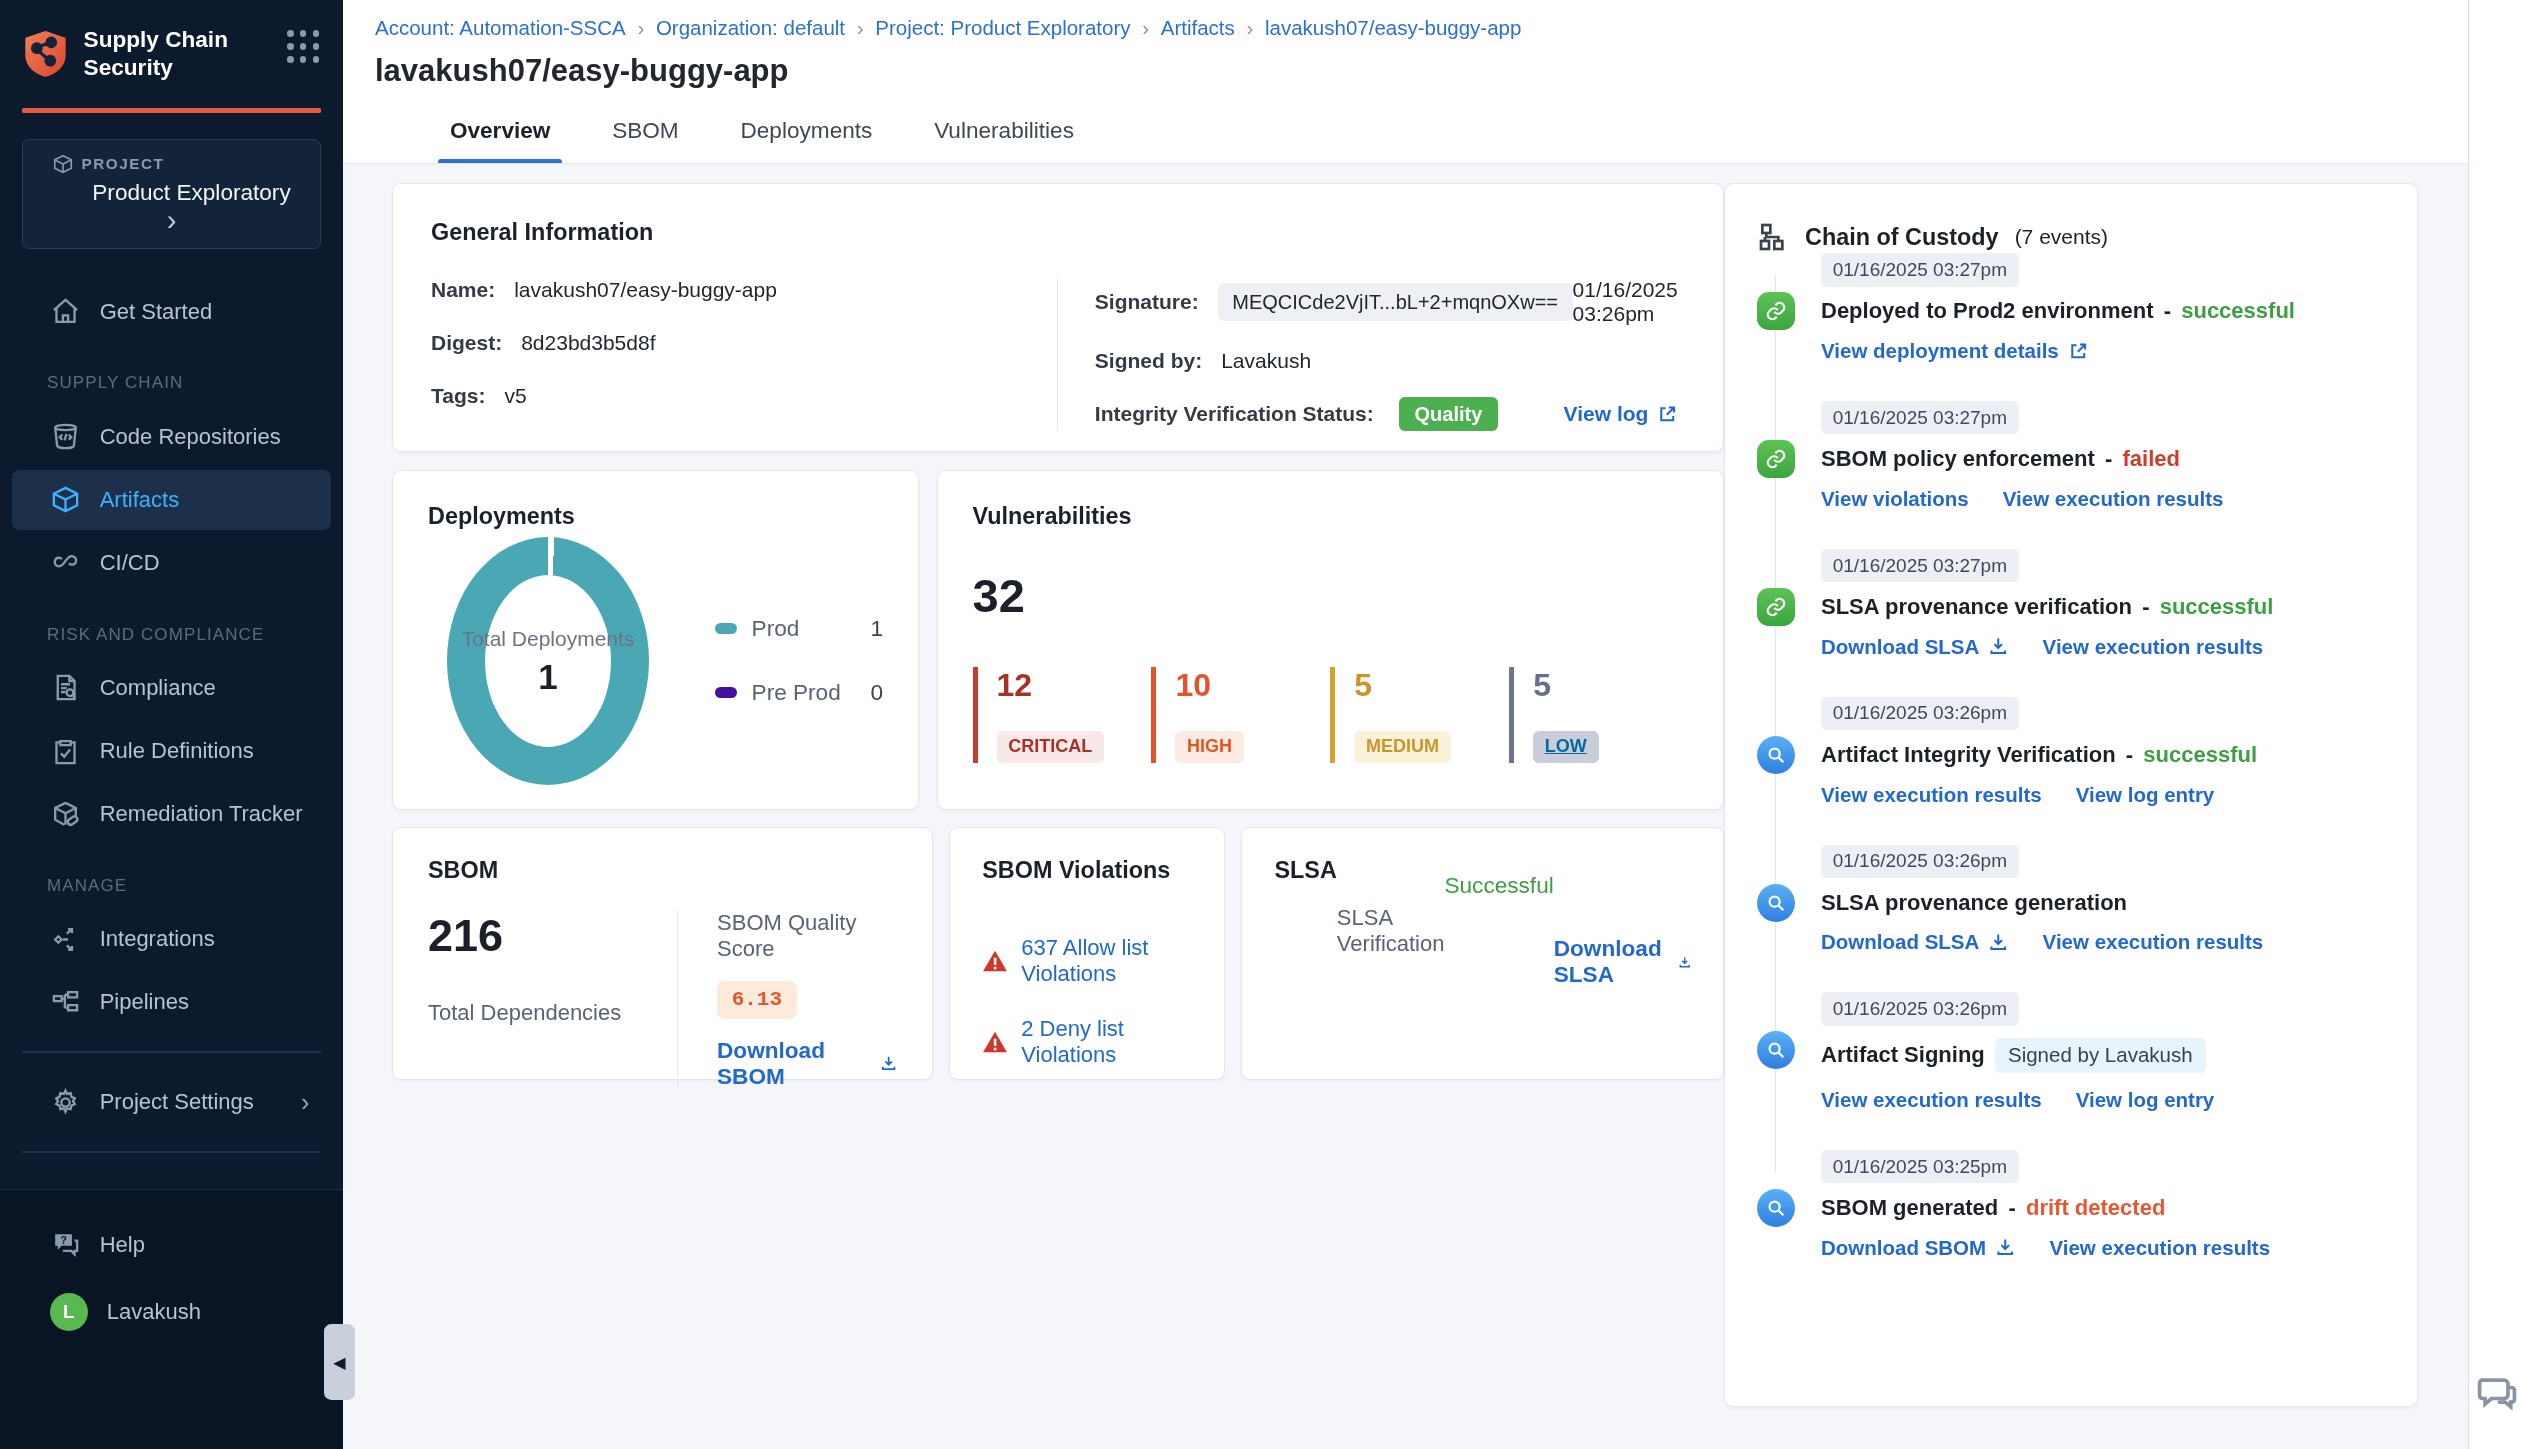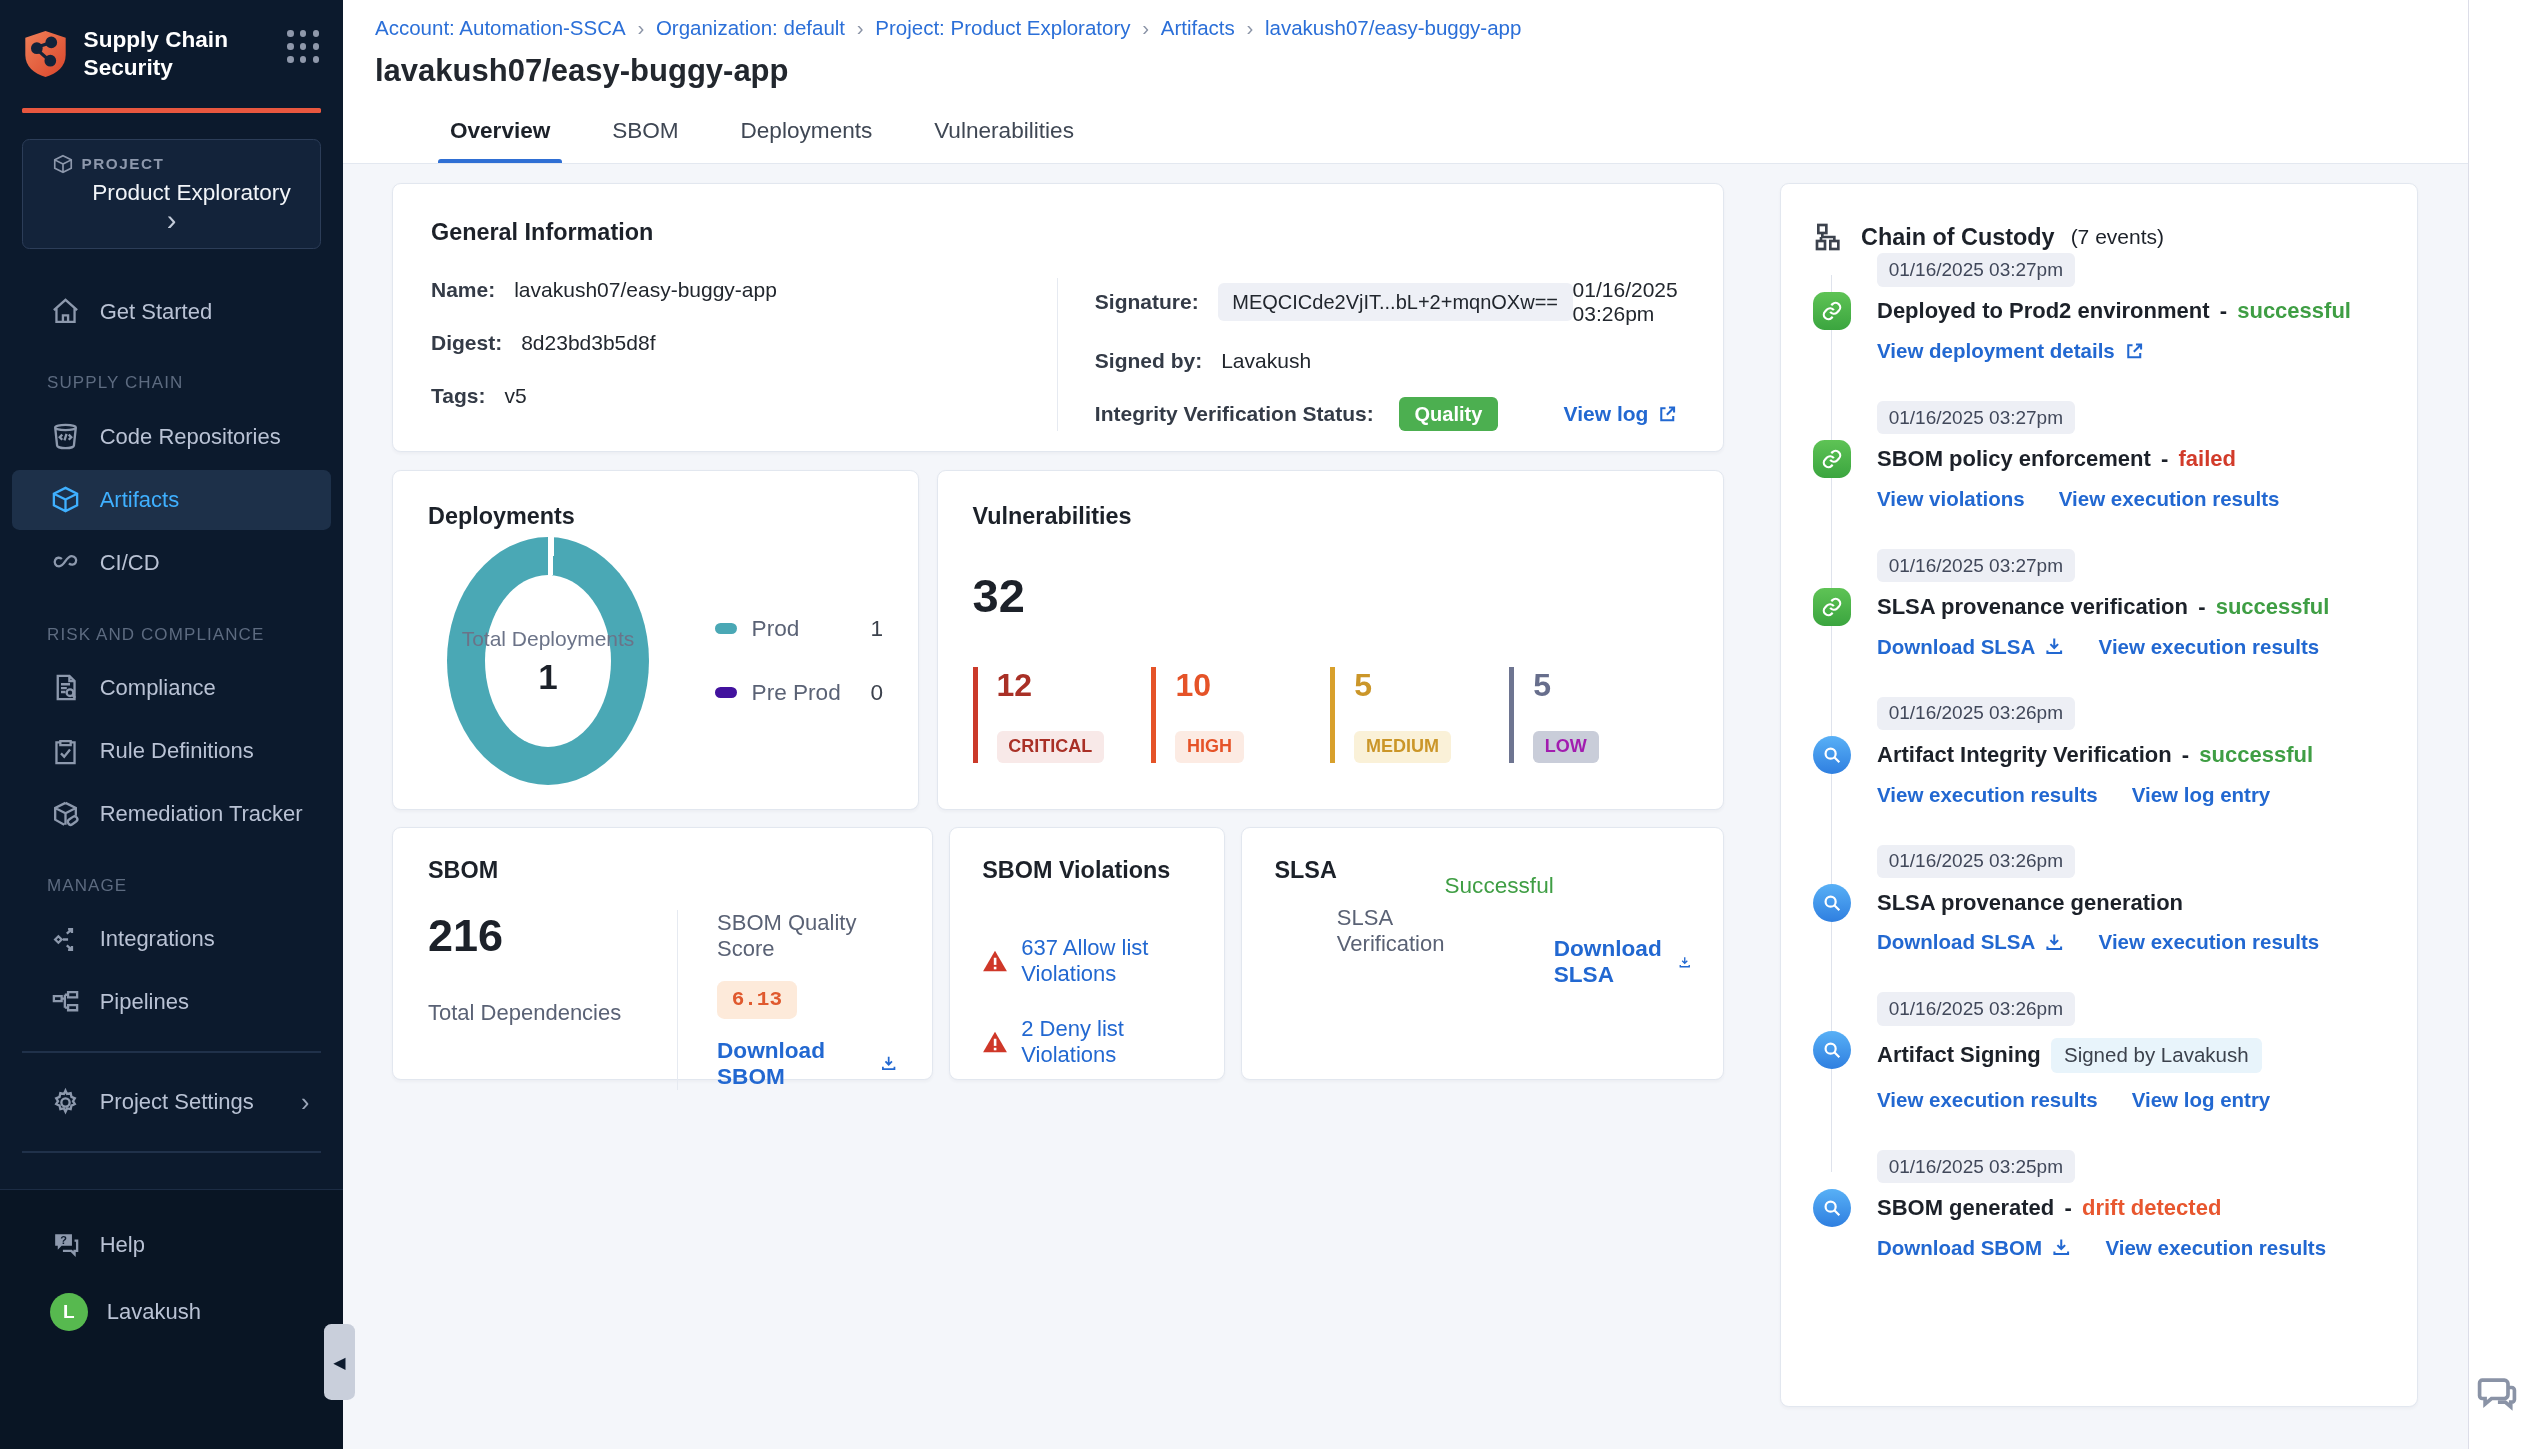--- a/index.html
+++ b/index.html
@@ -43,21 +43,21 @@
   .topbar { background:#fff; height:98px; padding:16px 0 0 32px; }
   .breadcrumb { font-size:20.5px; color:#8a93a6; display:flex; gap:11.7px; align-items:center; }
   .breadcrumb a { color:#2b6fd8; text-decoration:none; cursor:pointer; }
   .page-title { font-size:31px; font-weight:bold; color:#22272e; margin-top:13px; }
   .tabbar { background:#fff; height:66px; border-bottom:1.5px solid #e3e8f0; display:flex; align-items:flex-end; gap:56px; padding-left:104px; }
   .tab { font-size:22.6px; color:#3f4754; padding:0 2.9px 19px 2.9px; cursor:pointer; position:relative; }
   .tab.active { color:#1c2129; font-weight:bold; }
   .tab.active::after { content:""; position:absolute; left:-8.8px; right:-8.8px; bottom:0; height:4.4px; border-radius:2.9px 2.9px 0 0; background:#2f6fd4; }
 
   
-  .content { position:absolute; top:164px; left:0; right:0; bottom:0; padding:19px 50px 0 49px; display:flex; gap:56px; }
+  .content { position:absolute; top:164px; left:0; right:0; bottom:0; padding:19px 50px 0 49px; display:flex; }
   .col-main { width:1332px; flex:0 0 auto; display:flex; flex-direction:column; gap:17.5px; }
   .col-side { flex:1; }
   .card { background:#fff; border:1.5px solid #e2e7ef; border-radius:8.8px; box-shadow:0 1.5px 2.9px rgba(40,50,70,.04); }
   .card-title { font-size:23.4px; font-weight:bold; color:#1c2129; }
 
   
   .gi { padding:35px 38px 32px 38px; height:269px; }
   .gi-cols { display:flex; margin-top:32px; }
   .gi-left { width:628px; display:flex; flex-direction:column; gap:29px; }
   .gi-right { flex:1; border-left:1.5px solid #e6eaf1; padding-left:37px; display:flex; flex-direction:column; gap:23.4px; }
@@ -86,21 +86,21 @@
 
   .card-vuln { flex:1; height:340px; padding:32px 35px; }
   .vuln-total { font-size:47px; font-weight:bold; color:#1c2129; margin-top:38px; }
   .sev-row { display:flex; margin-top:44px; }
   .sev { flex:1; border-left:5.1px solid; padding-left:19px; }
   .sev .cnt { font-size:32px; font-weight:bold; }
   .sev .tag { display:inline-block; font-size:18px; font-weight:bold; border-radius:5.8px; padding:5.8px 11.7px; margin-top:27px; }
   .sev.critical { border-color:#cb3a2a; } .sev.critical .cnt { color:#a93026; } .sev.critical .tag { color:#a93026; background:#f8e9e8; }
   .sev.high { border-color:#e55328; } .sev.high .cnt { color:#e55328; } .sev.high .tag { color:#e55328; background:#fcebe3; }
   .sev.medium { border-color:#d8a02c; } .sev.medium .cnt { color:#cb9629; } .sev.medium .tag { color:#cb9629; background:#faf1d8; }
-  .sev.low { border-color:#6e7591; } .sev.low .cnt { color:#676e8c; } .sev.low .tag { color:#a21caf; background:#c9cdd9; }
+  .sev.low { border-color:#6e7591; } .sev.low .cnt { color:#676e8c; } .sev.low .tag { color:#0369a1; background:#c9cdd9;text-decoration:underline; }
 
   
   .row3 { display:flex; gap:16px; }
   .card-sbom { width:627px; height:253px; padding:29px 35px; }
   .sbom-body { display:flex; margin-top:26px; }
   .sbom-left { width:292px; }
   .sbom-total { font-size:45px; font-weight:bold; color:#1c2129; }
   .sbom-deplabel { color:#5a6275; font-size:22px; margin-top:38px; }
   .sbom-right { border-left:1.5px solid #e6eaf1; padding-left:39px; display:flex; flex-direction:column; gap:19px; }
   .muted { color:#5a6275; font-size:22px; }

